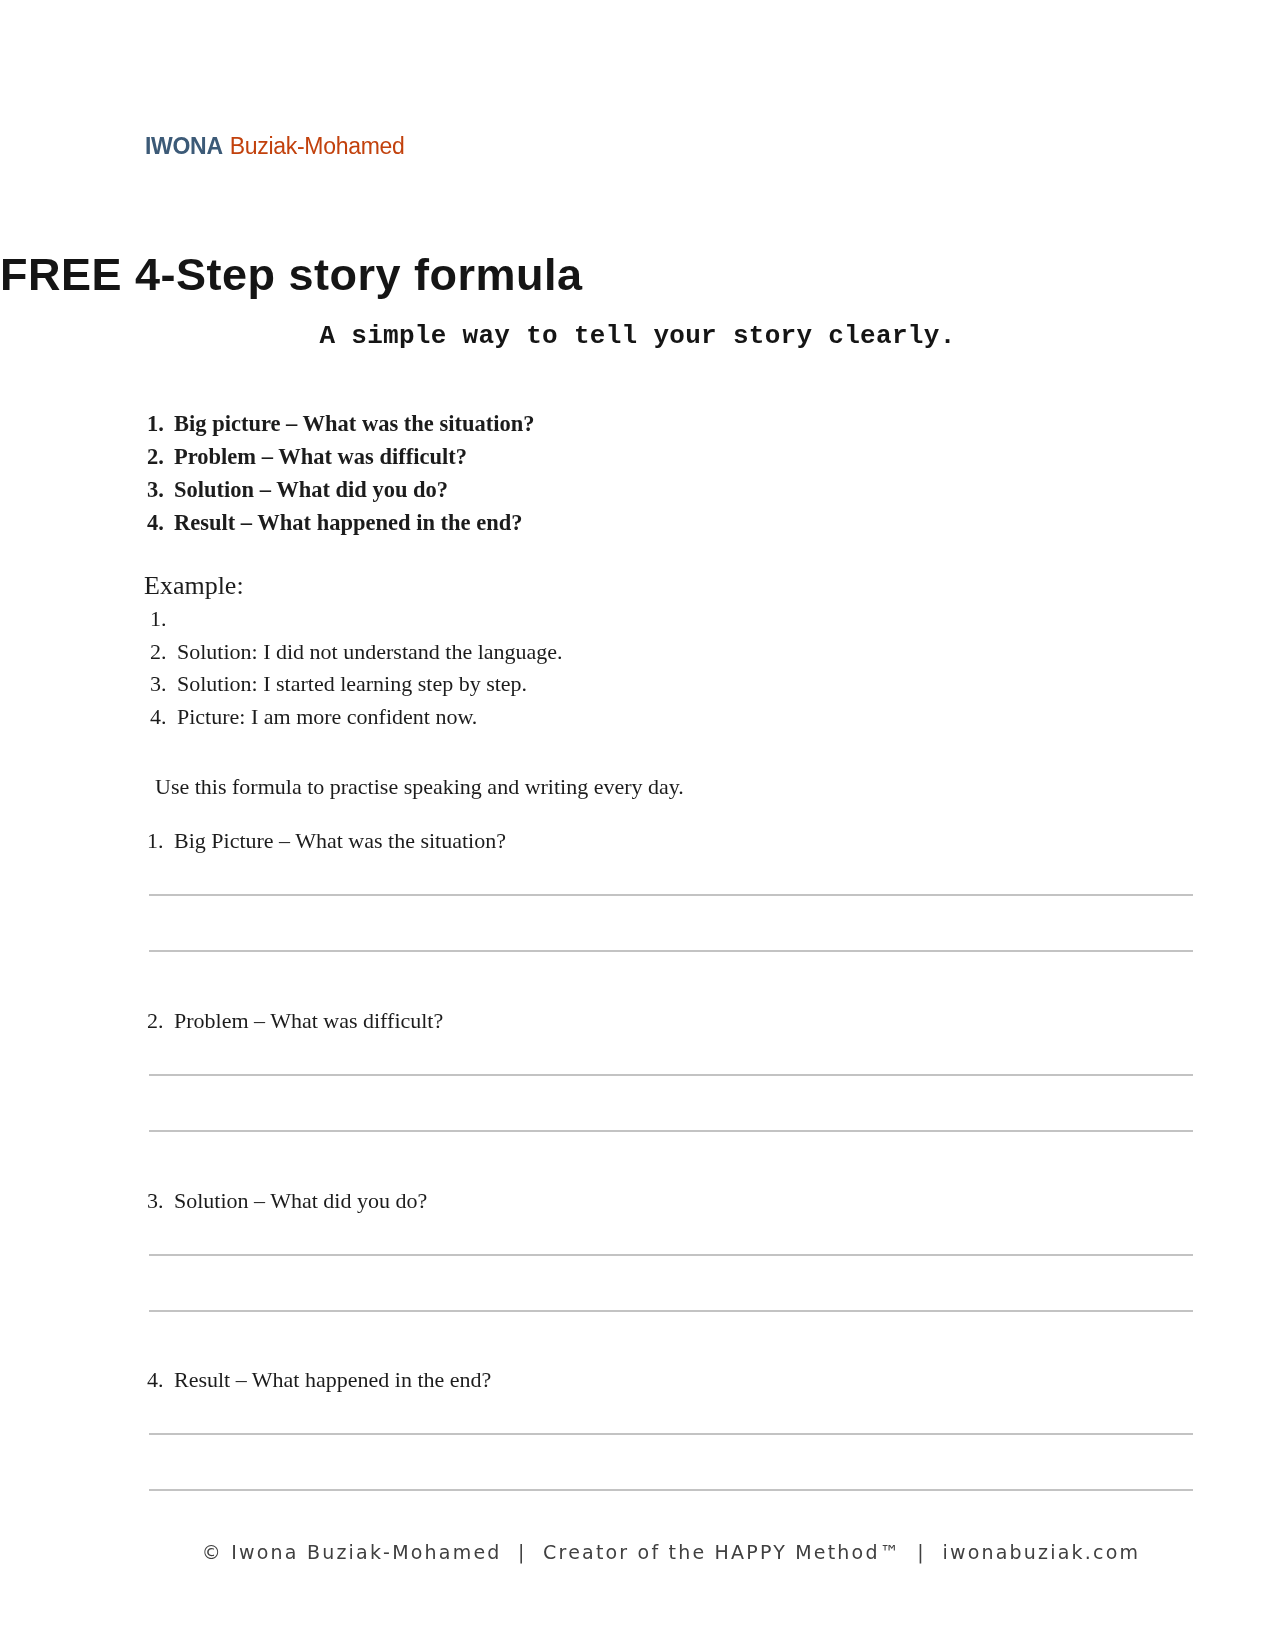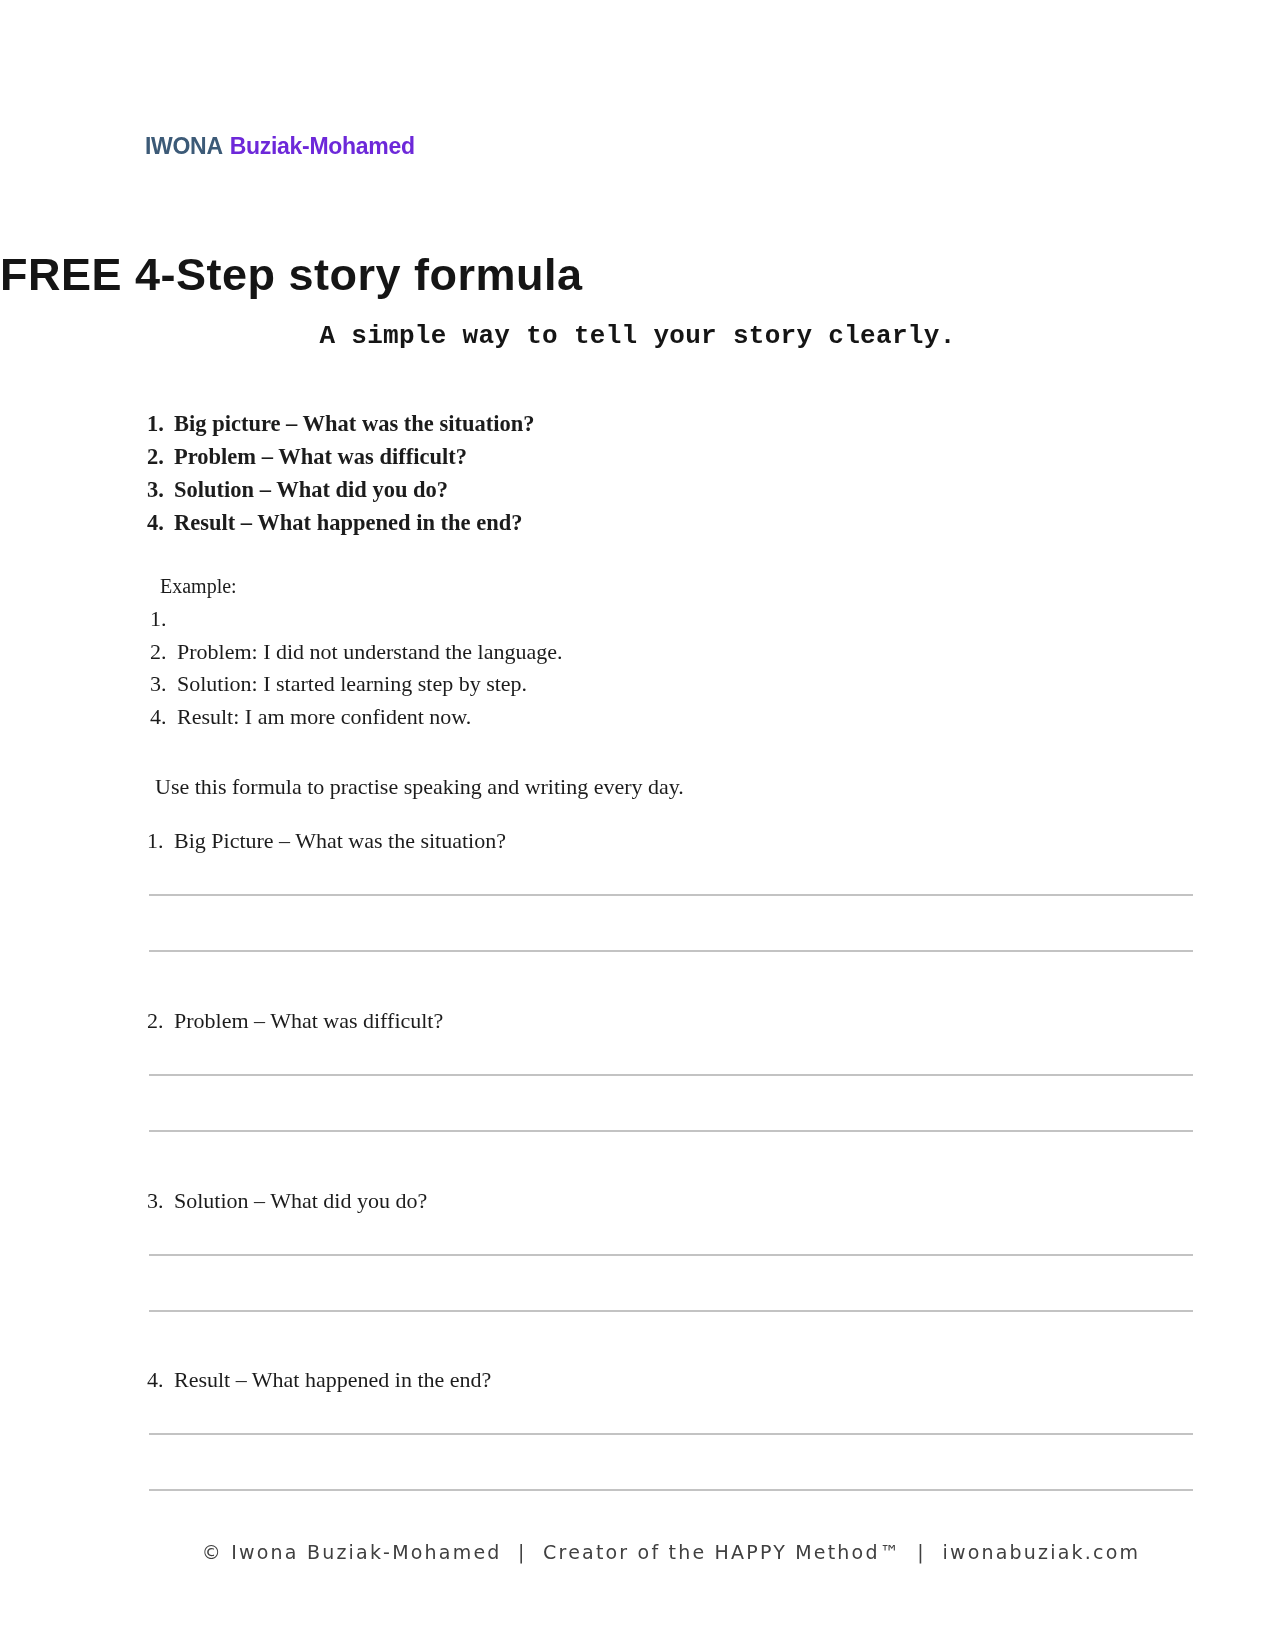--- a/index.html
+++ b/index.html
@@ -18,21 +18,21 @@
     position: absolute;
     left: 145px;
     top: 133px;
     font-family: "Liberation Sans", sans-serif;
     font-size: 23px;
     line-height: 26px;
     letter-spacing: -0.3px;
     white-space: nowrap;
   }
   .logo-first { color: #3c5a77; font-weight: 700; margin-right: 7px; text-align: center; }
-  .logo-last  { color: #6d28d9; font-weight: 700; }
+  .logo-last  { color: #c2410c; font-weight: 400; }
 
   
   .title {
     position: absolute;
     left: 0; top: 253px; width: 1275px;
     margin: 0;
     text-align: left;
     font-family: "Liberation Sans", sans-serif;
     font-weight: 700;
     font-size: 45px;
@@ -67,23 +67,22 @@
     left: 147px; top: 407px;
     font-size: 22.5px;
     font-weight: 700;
     line-height: 33px;
     width: 1000px;
   }
 
   .example-label {
     position: absolute;
     left: 144px; top: 571px;
-    font-size: 20px;
-    line-height: 30px;
-    margin-left: 16px;
+    font-size: 26px;
+    line-height: 30px;
   }
   .example-list {
     position: absolute;
     left: 150px; top: 603px;
     font-size: 22px;
     line-height: 32.6px;
     width: 1000px;
   }
 
   .instruction {
@@ -164,29 +163,29 @@
   </ol>
 
   <div class="example-label">Example:</div>
 
   <ol class="doc-list example-list">
     <li>
       <span class="num">1.</span>
     </li>
     <li>
       <span class="num">2.</span>
-      <span>Problem: I did not understand the language.</span>
+      <span>Solution: I did not understand the language.</span>
     </li>
     <li>
       <span class="num">3.</span>
       <span>Solution: I started learning step by step.</span>
     </li>
     <li>
       <span class="num">4.</span>
-      <span>Result: I am more confident now.</span>
+      <span>Picture: I am more confident now.</span>
     </li>
   </ol>
 
   <p class="instruction">Use this formula to practise speaking and writing every day.</p>
 
   <div class="ws-section ws-s1">
     <div class="ws-prompt">
       <span class="num">1.</span>
       <span>Big Picture – What was the situation?</span>
     </div>

